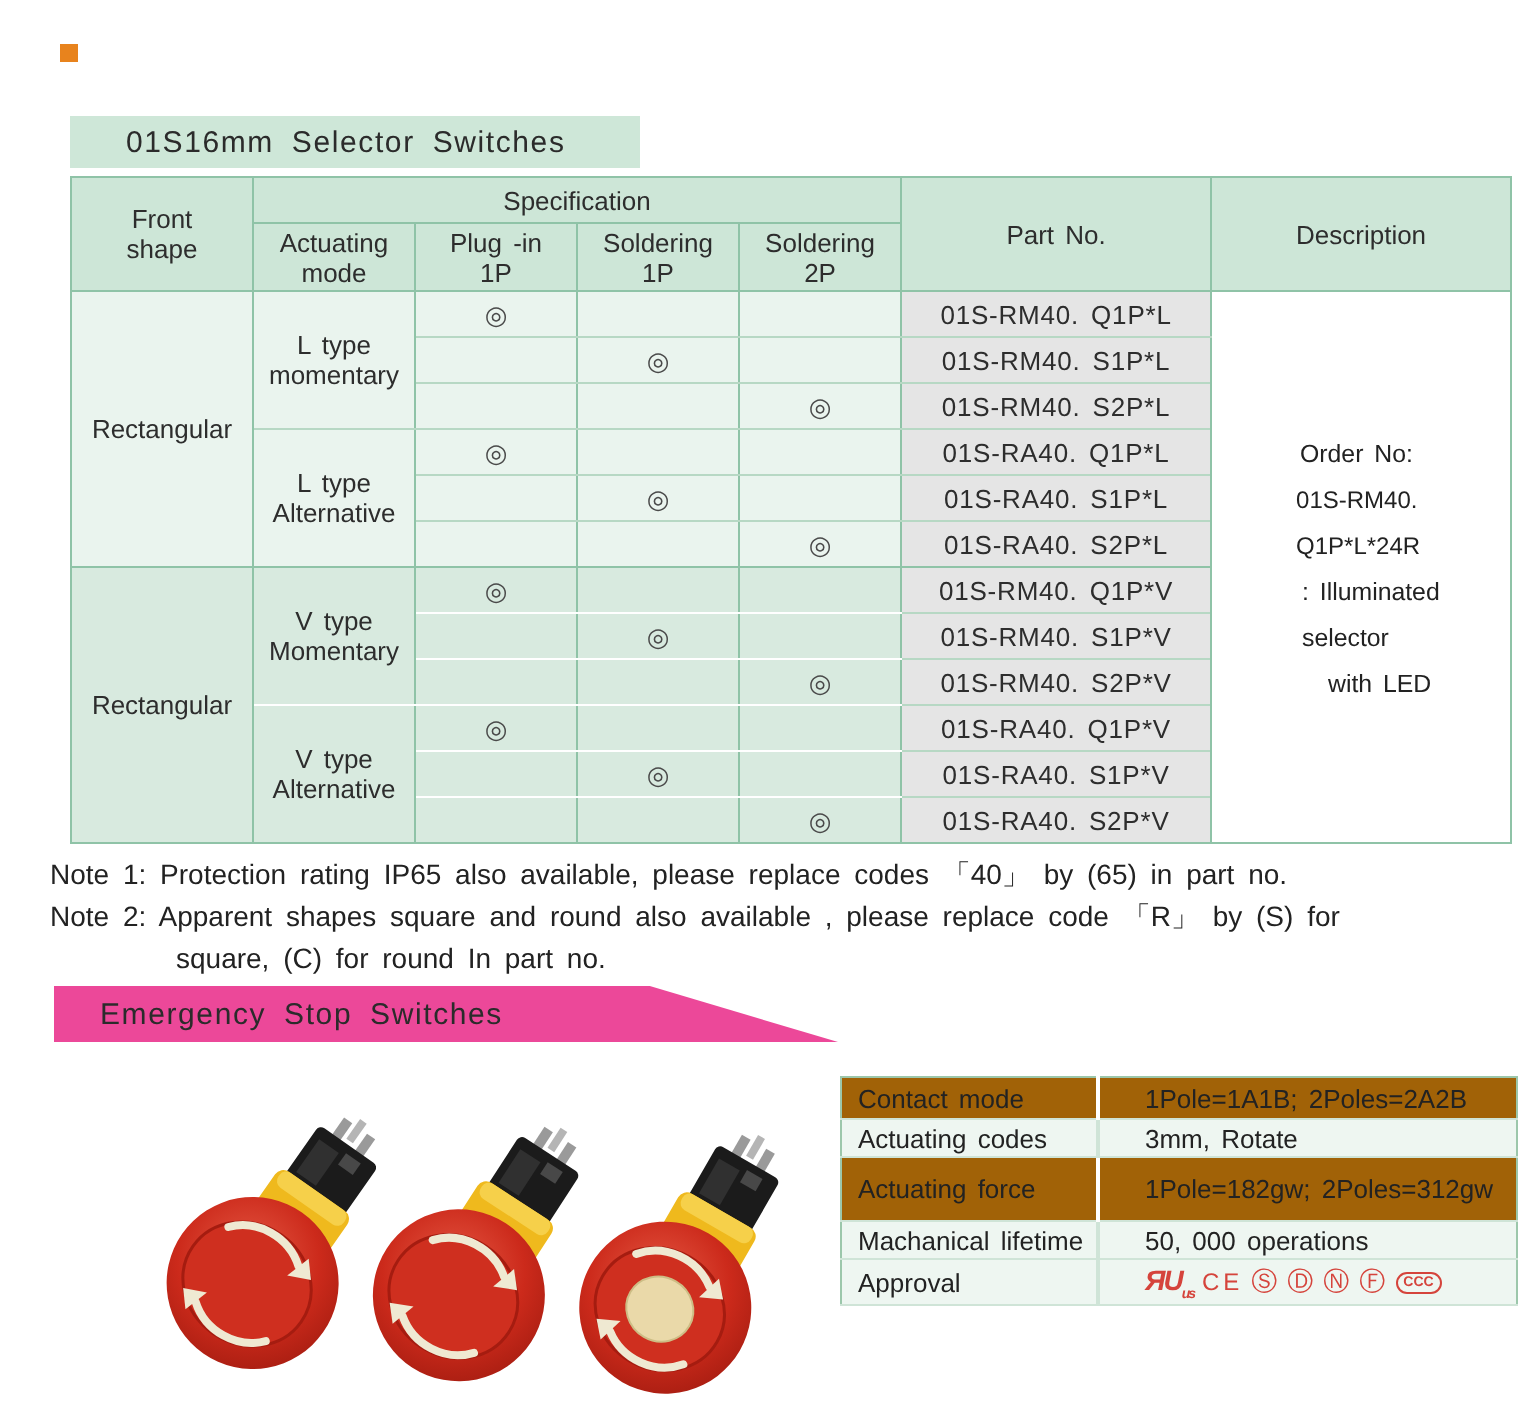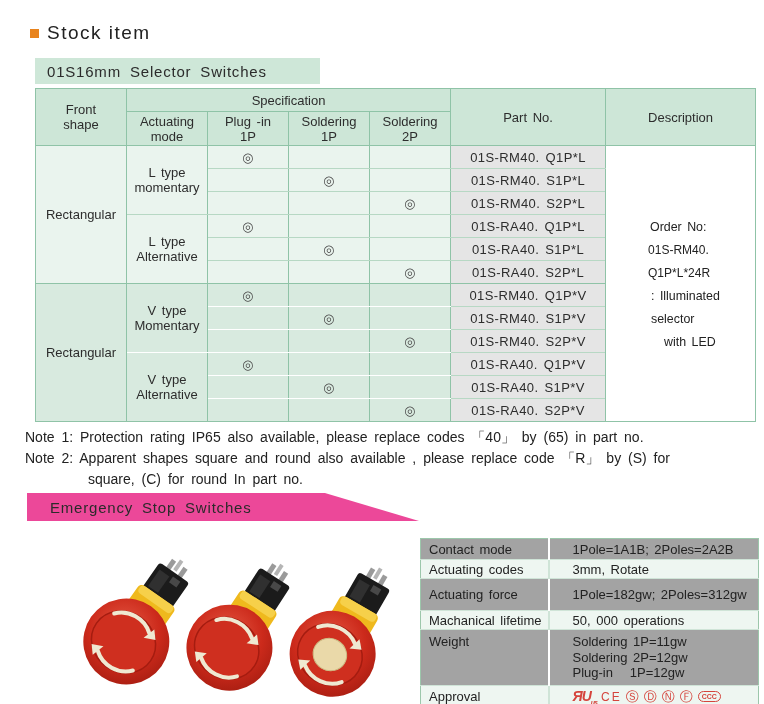--- a/index.html
+++ b/index.html
@@ -5,21 +5,21 @@
   * { margin:0; padding:0; box-sizing:border-box; }
   body { background:#ffffff; font-family:"Liberation Sans", sans-serif; color:#2d2d2d; }
   .page { position:relative; width:764px; height:704px; background:#ffffff; overflow:hidden; }
 
   
   .stock-title { position:absolute; left:30px; top:22px; display:flex; align-items:center; font-size:19px; letter-spacing:1.5px; color:#222; }
   .bullet { display:inline-block; width:9px; height:9px; background:#e8831d; margin-right:8px; }
 
   
   .banner1 { position:absolute; left:35px; top:58px; width:285px; height:26px; background:#cee7d8;
-             display:flex; align-items:center; padding-left:12px; font-size:15px; color:#2b2b2b;
+             display:flex; align-items:center; padding-left:28px; font-size:15px; color:#2b2b2b;
              letter-spacing:0.8px; word-spacing:4px; }
   .banner2 { position:absolute; left:27px; top:493px; width:392px; height:28px; background:#ec4899;
              clip-path:polygon(0 0, 76% 0, 100% 100%, 0 100%);
              display:flex; align-items:center; padding-left:23px; font-size:15px; color:#2b2b2b;
              letter-spacing:0.8px; word-spacing:4px; }
 
   
   .selector-table { position:absolute; left:35px; top:88px; width:720px; border-collapse:collapse; table-layout:fixed; }
   .selector-table td, .selector-table th { border:1px solid #8fc3a7; font-weight:normal; font-size:13px;
              text-align:center; vertical-align:middle; padding:0; overflow:hidden; word-spacing:2px; }
@@ -48,21 +48,21 @@
   .notes { position:absolute; left:25px; top:427px; font-size:14px; line-height:21px; color:#222; word-spacing:3px; }
   .notes .indent { padding-left:63px; }
 
   
   .switches { position:absolute; left:55px; top:543px; width:365px; height:160px; }
   .sw { position:absolute; }
 
   .espec { position:absolute; left:420px; top:538px; width:338px; border-collapse:collapse; table-layout:fixed;
            border:1px solid #9cc7ab; }
   .espec td { font-size:13px; vertical-align:middle; padding:0 0 0 8px; text-align:left; word-spacing:2px; color:#222; }
-  .espec tr.g td { background:#a3a3a3; }
+  .espec tr.g td { background:#a16207; }
   .espec tr.w td { background:#eef6f1; border-top:1px solid #cfe4d7; border-bottom:1px solid #cfe4d7; }
   .espec tr.g td.lab { border-right:2px solid #ffffff; }
   .espec tr.w td.lab { border-right:2px solid #cfe4d7; }
   .espec td.val { padding-left:23px; }
   .espec .wrap3 { white-space:pre-wrap; line-height:15.5px; padding:4px 0 4px 10px; }
 
   
   .approvals { display:flex; align-items:center; gap:4px; color:#d5443c; height:22px; }
   .ul-mark { font-weight:bold; font-style:italic; font-size:14px; letter-spacing:-1px; }
   .ul-sub { font-size:7px; vertical-align:sub; font-style:italic; }
@@ -70,21 +70,20 @@
   .circ { font-size:13px; letter-spacing:1px; }
   .ccc-mark { font-size:7px; border:1px solid #d5443c; border-radius:8px; padding:1px 3px; font-weight:bold; }
 </style>
 </head>
 <body>
 
 <div class="page">
 
   <div class="stock-title">
     <span class="bullet"></span>
-    <span>Stock item</span>
   </div>
 
   <div class="banner1">
     <span>01S16mm  Selector Switches</span>
   </div>
 
   <table class="selector-table">
     <colgroup>
       <col style="width:91px">
         <col style="width:81px">
@@ -311,26 +310,20 @@
       <td class="val">3mm, Rotate</td>
     </tr>
     <tr class="g" style="height:32px">
       <td class="lab">Actuating force</td>
       <td class="val">1Pole=182gw; 2Poles=312gw</td>
     </tr>
     <tr class="w" style="height:19px">
       <td class="lab">Machanical lifetime</td>
       <td class="val">50, 000 operations</td>
     </tr>
-    <tr class="g" style="height:50px">
-      <td class="lab" style="vertical-align:top; padding-top:4px">Weight</td>
-      <td class="val wrap3">Soldering 1P=11gw
-Soldering 2P=12gw
-Plug-in   1P=12gw</td>
-    </tr>
     <tr class="w" style="height:21px">
       <td class="lab">Approval</td>
       <td class="val">
         <span class="approvals">
           <span class="ul-mark"><span>ЯU</span><span class="ul-sub">us</span></span>
           <span class="ce-mark">CE</span>
           <span class="circ">Ⓢ</span>
           <span class="circ">Ⓓ</span>
           <span class="circ">Ⓝ</span>
           <span class="circ">Ⓕ</span>

